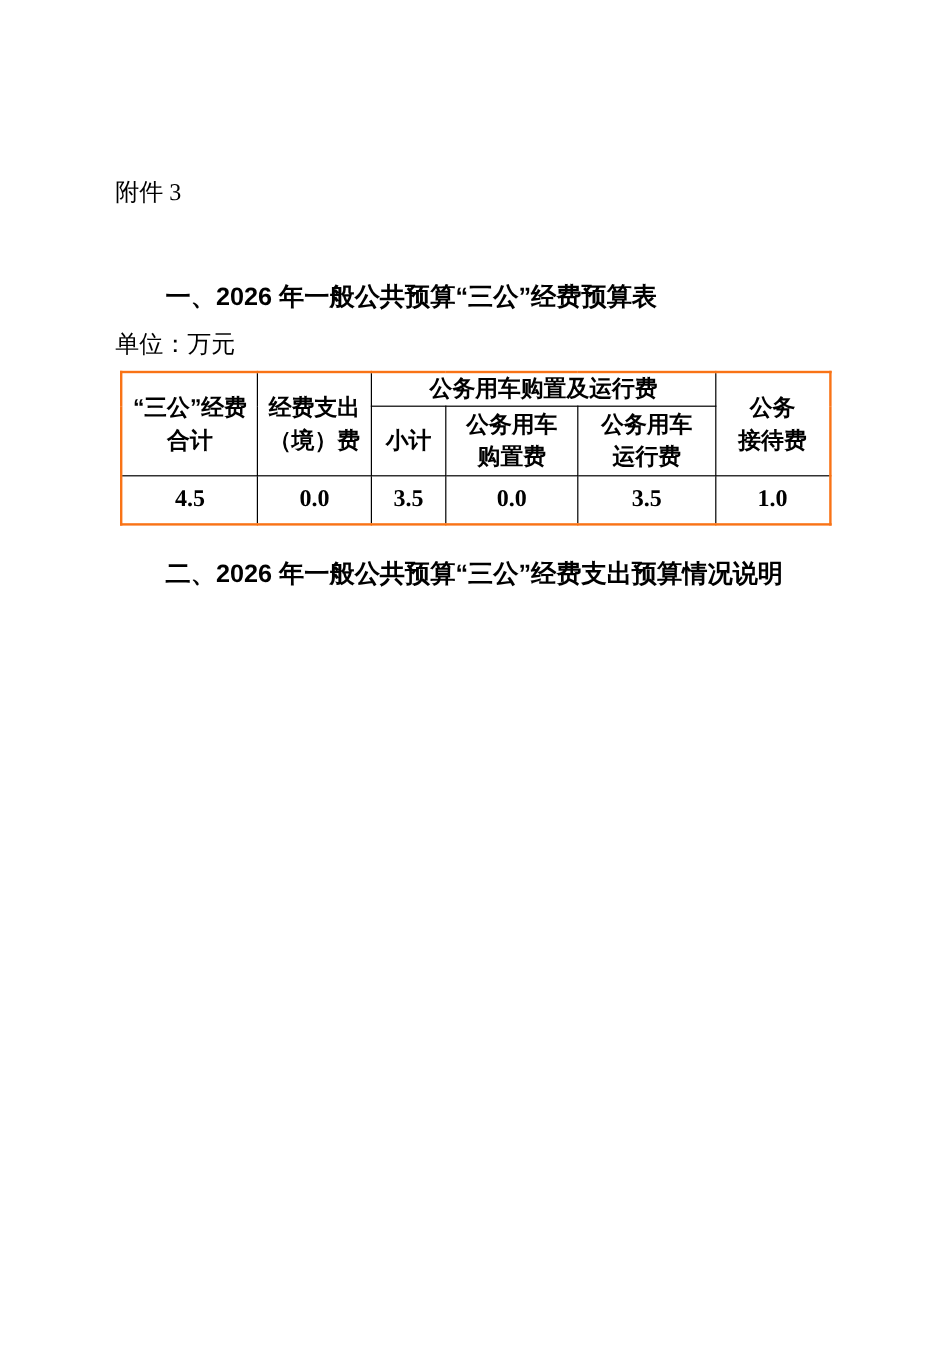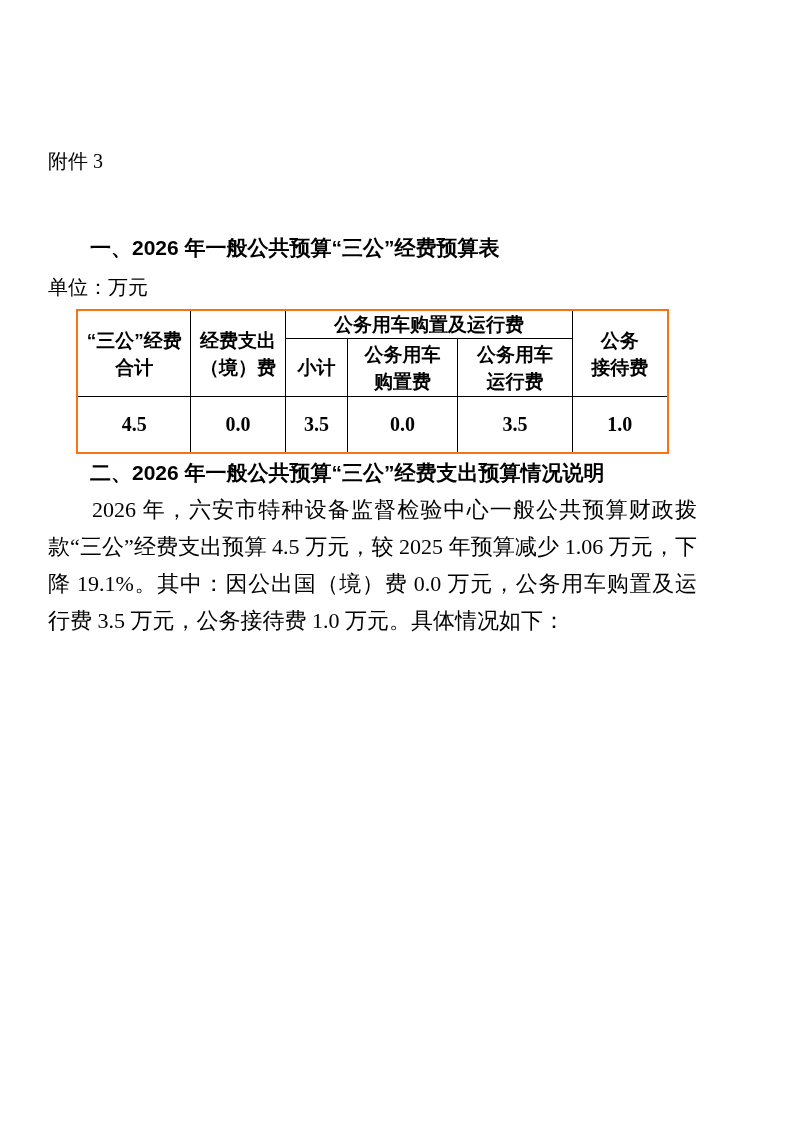--- a/index.html
+++ b/index.html
@@ -4,21 +4,21 @@
 <style>
   * { margin: 0; padding: 0; box-sizing: border-box; }
   html, body { background: #ffffff; }
   .page {
     position: relative;
     width: 793px;
     height: 1122px;
     margin: 0 auto;
     background: #ffffff;
     color: #000000;
-    padding: 150px 96px 0 48px;
+    padding: 150px 96px 0 96px;
     overflow: hidden;
     font-family: "Liberation Serif", "DejaVu Serif", serif;
     border-radius: 22px;
   }
   .attachment-label {
     font-size: 20px;
     line-height: 22px;
   }
   .doc-title {
     margin-top: 56px;
@@ -60,28 +60,28 @@
   }
   .budget-table th {
     font-family: "Liberation Sans", "DejaVu Sans", sans-serif;
     font-weight: bold;
     font-size: 19px;
     line-height: 27px;
     white-space: pre-line;
   }
   .budget-table tr.row-group-header { height: 28px; }
   .budget-table tr.row-sub-header  { height: 58px; }
-  .budget-table tr.row-values      { height: 56px; }
+  .budget-table tr.row-values      { height: 40px; }
   .budget-table td.cell-value {
     font-weight: bold;
     font-size: 20px;
     font-family: "Liberation Serif", "DejaVu Serif", serif;
   }
   .sec2-heading {
-    margin-top: 0;
+    margin-top: 22px;
     line-height: 37px;
   }
   .body-par {
     font-size: 22px;
     line-height: 37px;
     text-align: justify;
     text-indent: 2em;
   }
   .item-lead {
     font-weight: bold;
@@ -133,16 +133,15 @@
         <td class="cell-value">3.5</td>
         <td class="cell-value">0.0</td>
         <td class="cell-value">3.5</td>
         <td class="cell-value">1.0</td>
       </tr>
     </tbody>
   </table>
 
   <div class="sec-heading sec2-heading">二、2026 年一般公共预算“三公”经费支出预算情况说明</div>
 
-  <p class="body-par">2026 年，六安市特种设备监督检验中心一般公共预算财政拨款“三公”经费支出预算 4.5 万元，较 2025 年预算减少 1.06 万元，下降 19.1%。其中：因公出国（境）费 0.0 万元，公务用车购置及运行费 3.5 万元，公务接待费 1.0 万元。具体情况如下：</p>
 
 
 </div>
 
 </body></html>

